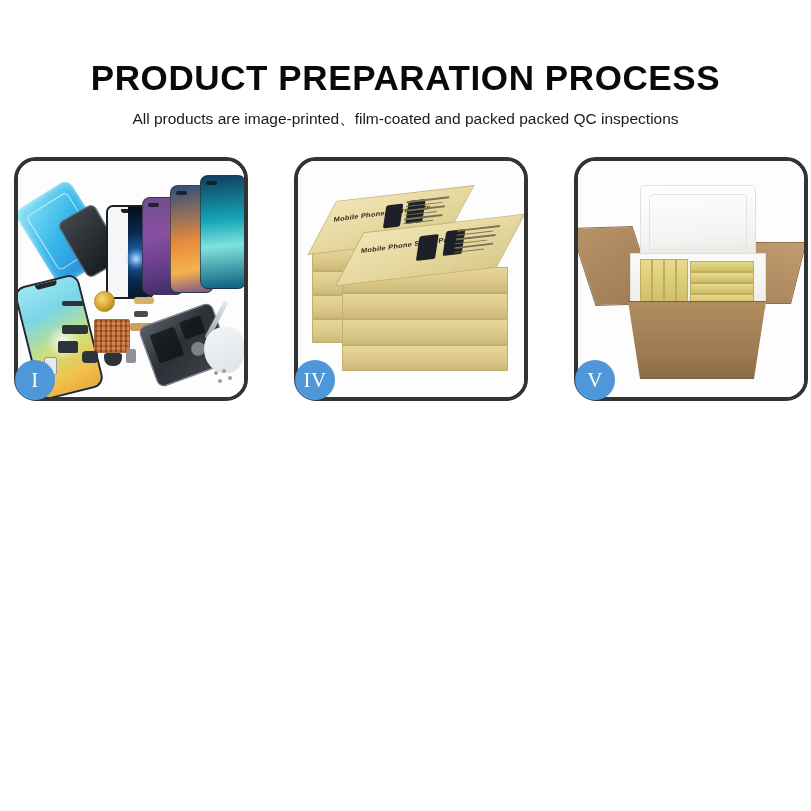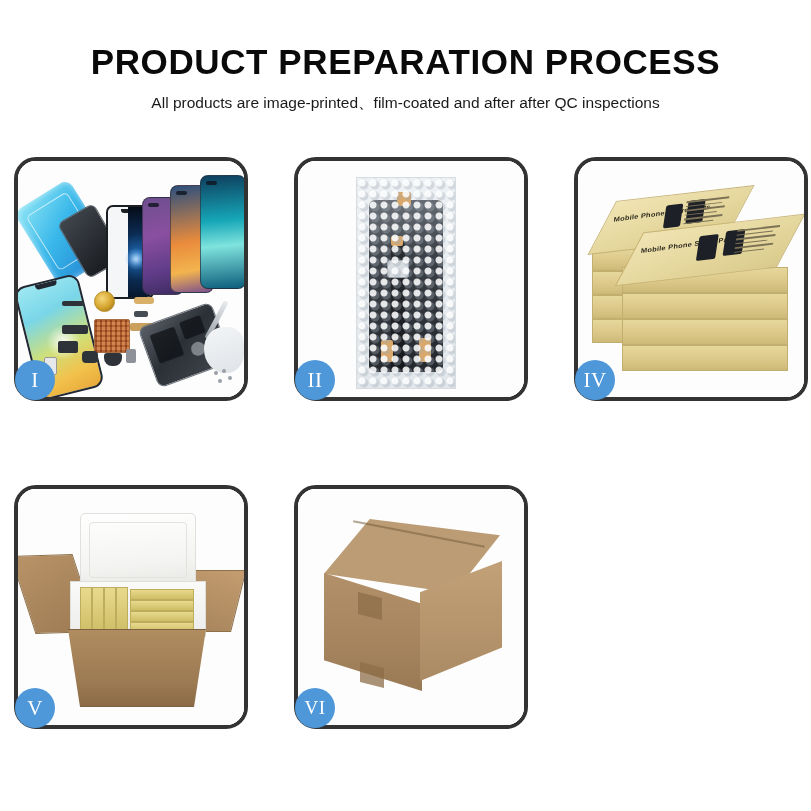--- a/index.html
+++ b/index.html
@@ -19,21 +19,21 @@
     width: 811px;
     height: 811px;
     position: relative;
     background: #ffffff;
     box-sizing: border-box;
   }
 
   
   .header {
     text-align: center;
-    padding-top: 44px;
+    padding-top: 60px;
   }
   .title {
     font-family: "Liberation Sans", sans-serif;
     font-size: 35px;
     font-weight: bold;
     letter-spacing: 0.6px;
     color: #0a0a0a;
     line-height: 1.05;
     margin: 0;
     white-space: nowrap;
@@ -430,21 +430,21 @@
   .ship .tape.t1 { left:60px; top:106px; width:24px; height:22px; transform: skewY(14deg); }
   .ship .tape.t2 { left:62px; top:176px; width:24px; height:20px; transform: skewY(14deg); }
 </style>
 </head>
 <body>
 
 <div class="page">
 
   <div class="header">
     <h1 class="title">PRODUCT PREPARATION PROCESS</h1>
-    <p class="subtitle">All products are image-printed、film-coated and after after QC inspections</p>
+    <p class="subtitle">All products are image-printed、film-coated and packed packed QC inspections</p>
   </div>
 
   <div class="grid">
 
     <div class="panel">
       <div class="panel-inner">
         <div class="collage">
           <div class="glassfilm"></div>
           <div class="darkphone-sm"></div>
           <div class="screenblack">
@@ -485,37 +485,20 @@
               <i></i>
               <i></i>
               <i></i>
               <i></i>
             </div>
         </div>
       </div>
       <div class="badge">I</div>
     </div>
 
-    <div class="panel">
-      <div class="panel-inner">
-        <div class="bubble-scene">
-          <div class="bubble-bag">
-            <div class="inner-lcd"></div>
-            <div class="cable"></div>
-            <div class="conn"></div>
-            <div class="tape t1"></div>
-            <div class="tape t2"></div>
-            <div class="tape t3"></div>
-            <div class="tape t4"></div>
-            <div class="bubbles"></div>
-          </div>
-        </div>
-      </div>
-      <div class="badge">II</div>
-    </div>
 
 
     <div class="panel">
       <div class="panel-inner">
         <div class="stack">
 
           <div class="kbox" style="left:14px; top:86px; width:110px; height:22px;"></div>
           <div class="kbox" style="left:14px; top:110px; width:110px; height:22px;"></div>
           <div class="kbox" style="left:14px; top:134px; width:110px; height:22px;"></div>
           <div class="kbox" style="left:14px; top:158px; width:110px; height:22px;"></div>
@@ -571,28 +554,15 @@
           <div class="ybox" style="left:112px; top:100px; width:62px; height:9px;"></div>
           <div class="ybox" style="left:112px; top:111px; width:62px; height:9px;"></div>
           <div class="ybox" style="left:112px; top:122px; width:62px; height:9px;"></div>
           <div class="ybox" style="left:112px; top:133px; width:62px; height:9px;"></div>
           <div class="body-front"></div>
         </div>
       </div>
       <div class="badge">V</div>
     </div>
 
-    <div class="panel">
-      <div class="panel-inner">
-        <div class="ship">
-          <div class="top-face"></div>
-          <div class="seam"></div>
-          <div class="left-face"></div>
-          <div class="right-face"></div>
-          <div class="tape t1"></div>
-          <div class="tape t2"></div>
-        </div>
-      </div>
-      <div class="badge wide">VI</div>
-    </div>
 
   </div>
 </div>
 
 </body></html>

